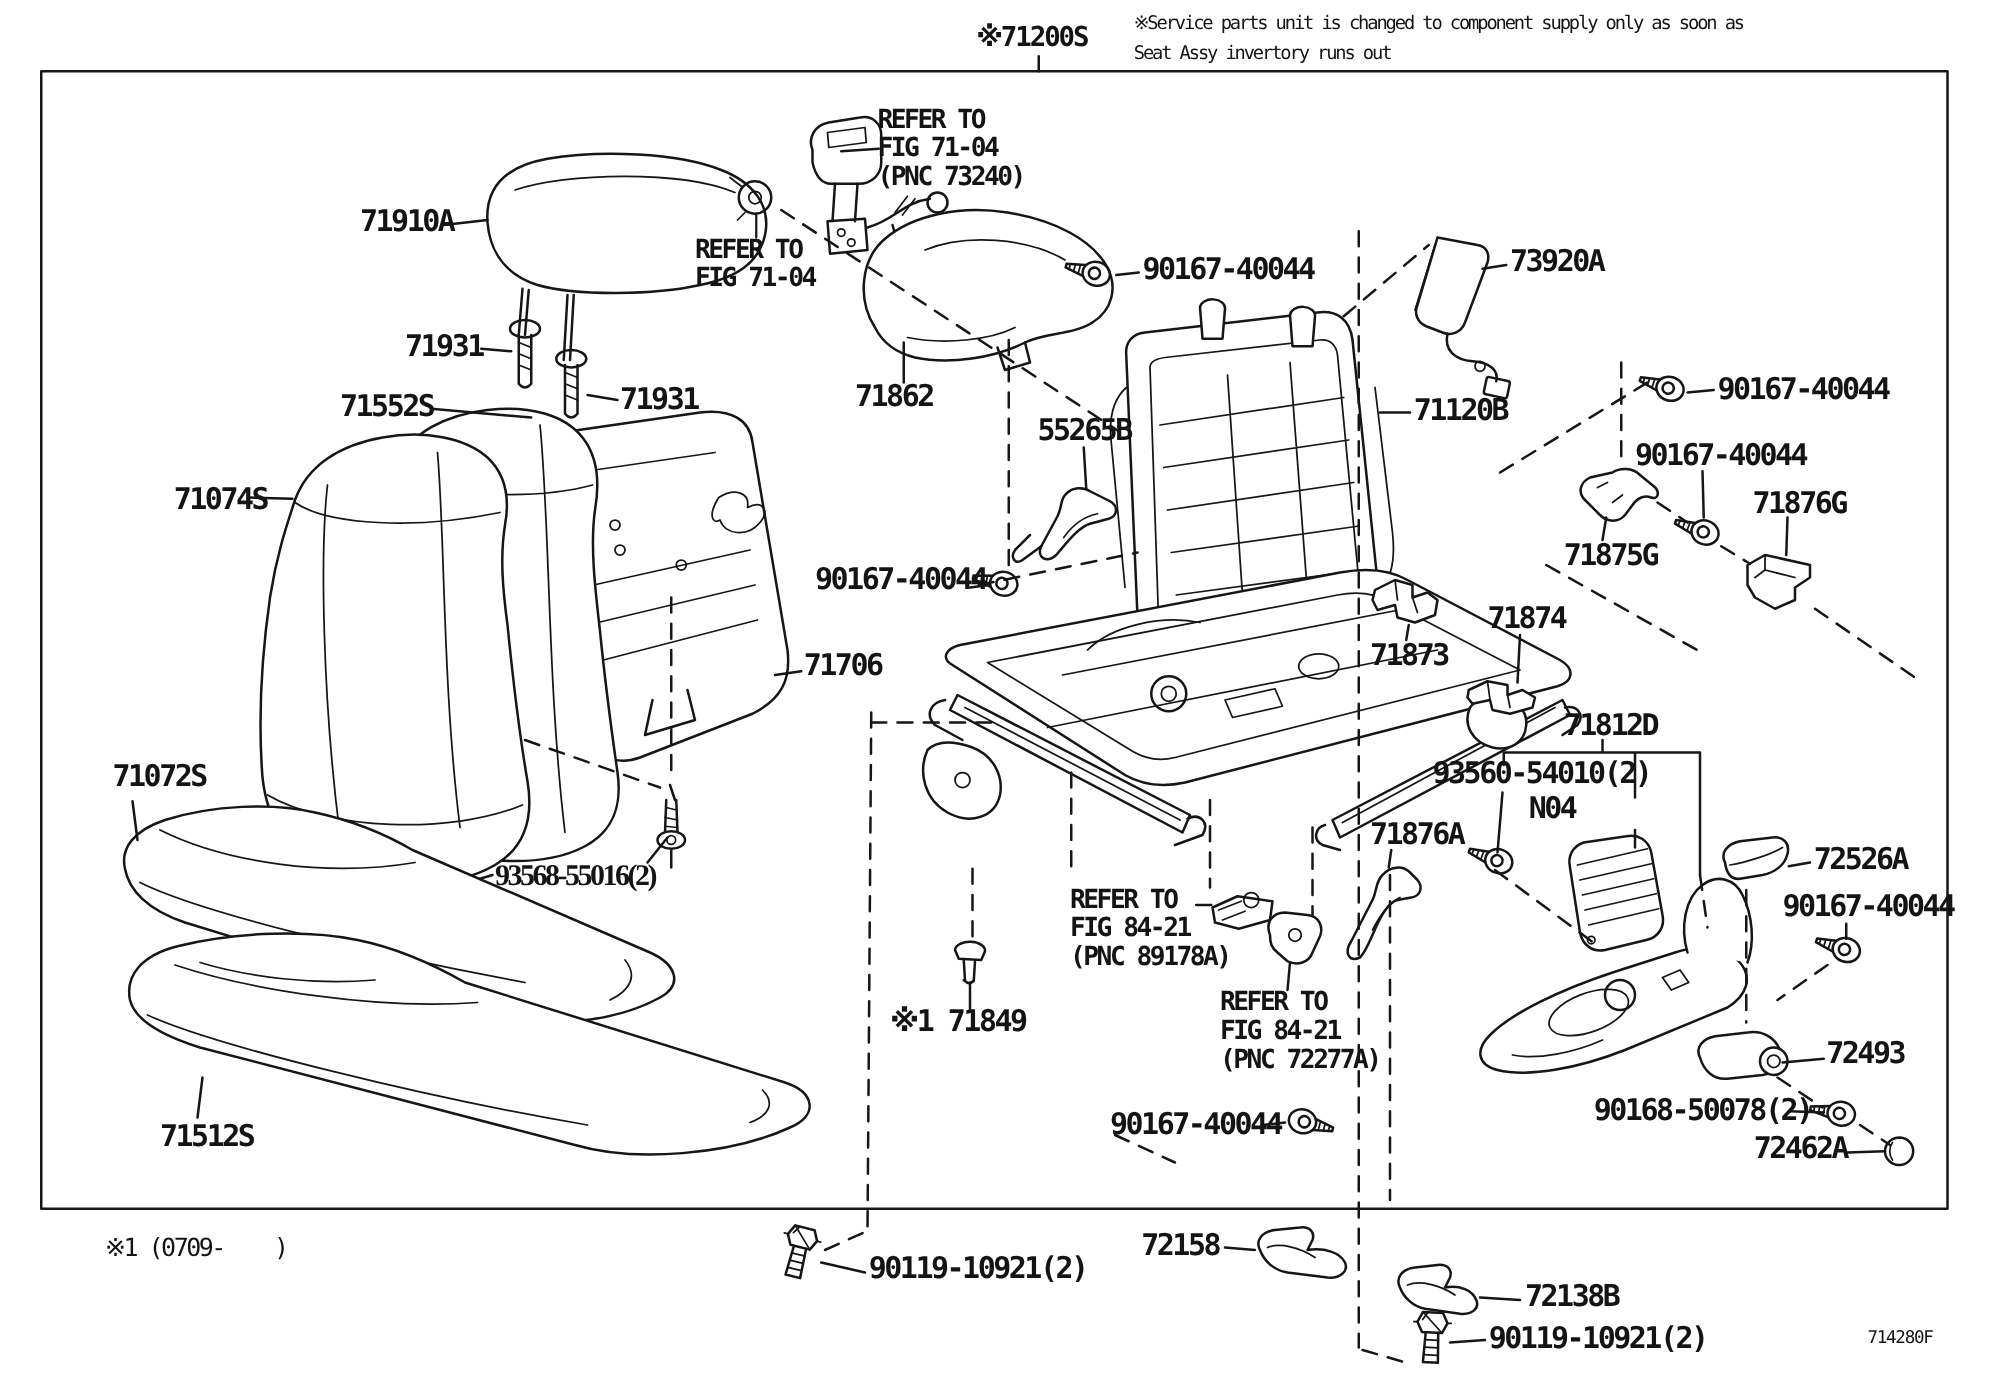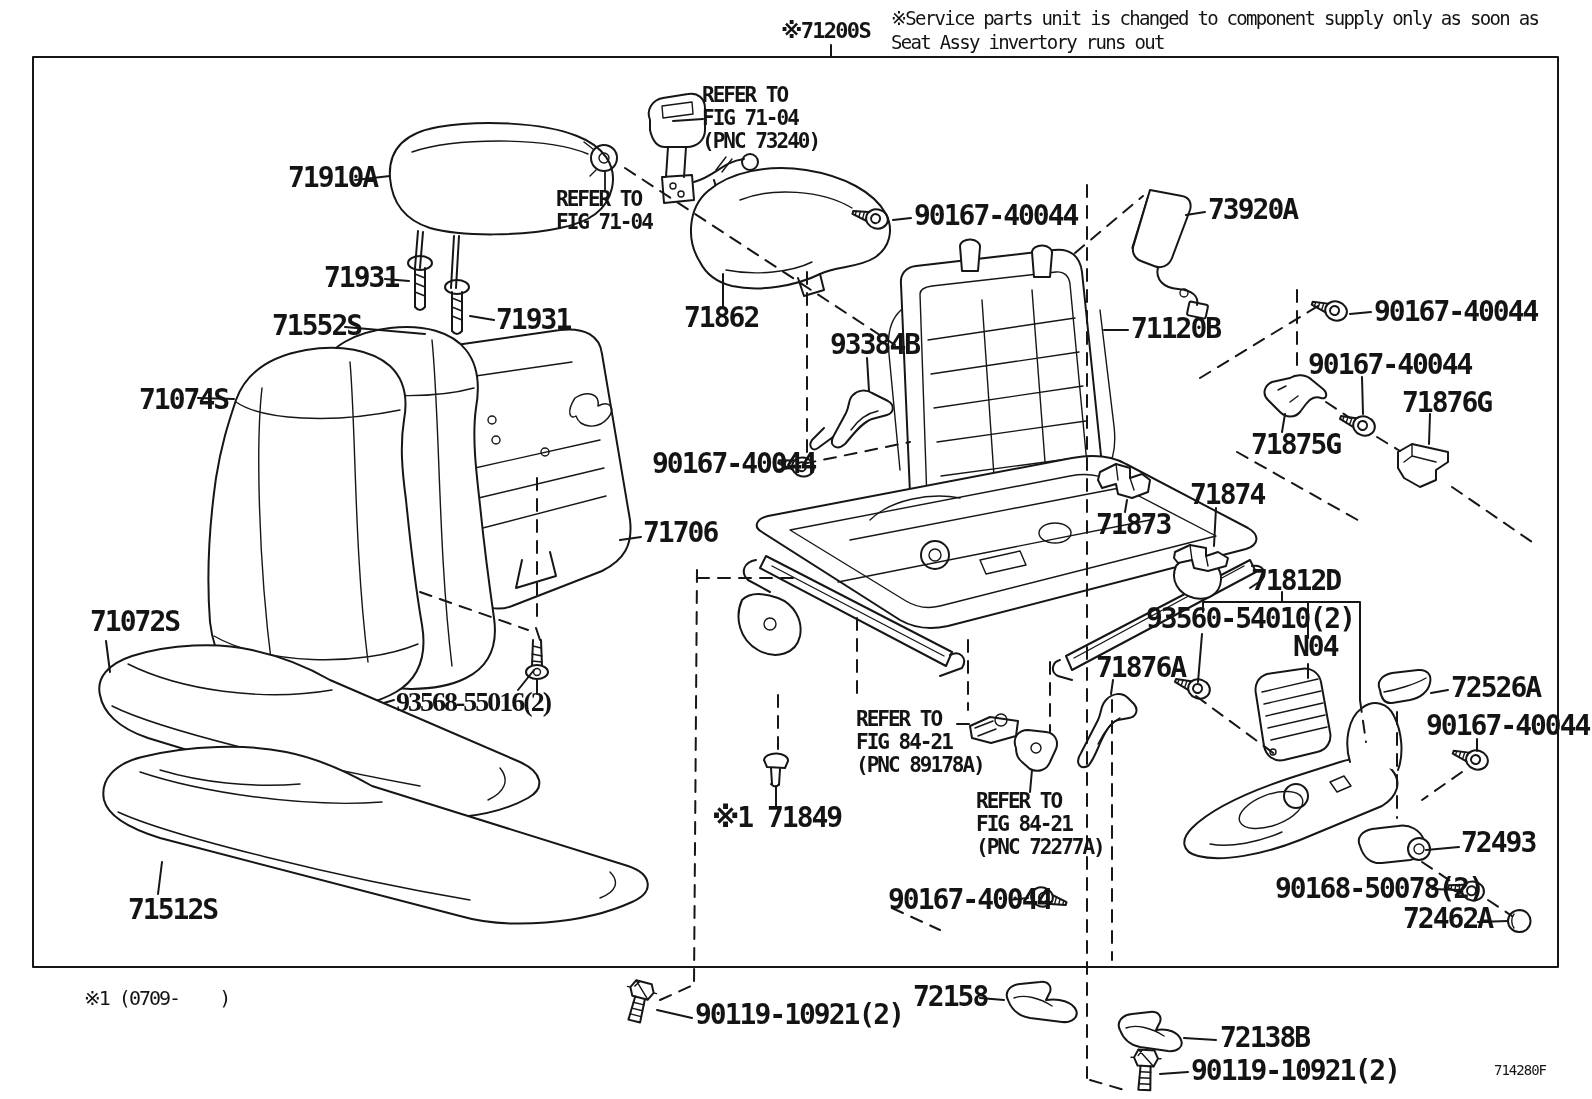--- a/index.html
+++ b/index.html
@@ -5,27 +5,27 @@
   html,body{margin:0;padding:0;background:#fff;}
   .stage{position:relative;width:1592px;height:1099px;background:#ffffff;overflow:hidden;
          font-family:"DejaVu Sans Mono","DejaVu Sans",monospace;color:#141414;}
   .art{position:absolute;left:0;top:0;}
   .art path,.art line,.art ellipse,.art circle,.art rect,.art polyline{
       fill:none;stroke:#161616;stroke-width:2;stroke-linejoin:round;stroke-linecap:round;}
   .art .fw{fill:#ffffff;}
   .art .thin{stroke-width:1.4;}
   .art .dash{stroke-dasharray:12 9;stroke-width:1.9;}
   .art .ldr{stroke-width:1.8;}
-  .lbl{position:absolute;font-weight:bold;font-size:28px;letter-spacing:-2px;
+  .lbl{position:absolute;font-weight:bold;font-size:24px;letter-spacing:-2px;
        white-space:pre;line-height:23px;}
   .refblock{position:absolute;font-weight:bold;font-size:21px;letter-spacing:-2px;
        white-space:pre;line-height:23px;}
   .refblock span{display:block;}
   .callout{position:absolute;font-weight:bold;font-size:22px;letter-spacing:-1.7px;white-space:pre;}
-  .service-note{position:absolute;font-size:19px;letter-spacing:-1.7px;line-height:24px;white-space:pre;}
+  .service-note{position:absolute;font-size:15px;letter-spacing:-1.7px;line-height:24px;white-space:pre;margin-left:16px;}
   .foot-note{position:absolute;font-size:20px;letter-spacing:-2px;white-space:pre;}
   .fig-code{position:absolute;font-size:14px;letter-spacing:-1px;white-space:pre;}
 </style>
 </head>
 <body>
 
 <div class="stage">
 
 <svg class="art" width="1592" height="1099" viewBox="0 0 1592 1099">
   <defs>
@@ -329,31 +329,31 @@
 <div class="lbl" style="left:90px;top:610px;">71072S</div>
 <div class="lbl" style="left:128px;top:898px;">71512S</div>
 <div class="lbl" style="left:396px;top:690px;font-family:Liberation Serif, serif;">93568-55016(2)</div>
 <div class="lbl" style="left:914px;top:204px;">90167-40044</div>
 <div class="lbl" style="left:652px;top:452px;">90167-40044</div>
 <div class="lbl" style="left:1374px;top:300px;">90167-40044</div>
 <div class="lbl" style="left:1308px;top:353px;">90167-40044</div>
 <div class="lbl" style="left:1426px;top:714px;">90167-40044</div>
 <div class="lbl" style="left:888px;top:888px;">90167-40044</div>
 <div class="lbl" style="left:684px;top:306px;">71862</div>
-<div class="lbl" style="left:830px;top:333px;">93384B</div>
+<div class="lbl" style="left:830px;top:333px;">55265B</div>
 <div class="lbl" style="left:1131px;top:317px;">71120B</div>
 <div class="lbl" style="left:1208px;top:198px;">73920A</div>
 <div class="lbl" style="left:1251px;top:433px;">71875G</div>
 <div class="lbl" style="left:1402px;top:391px;">71876G</div>
 <div class="lbl" style="left:643px;top:521px;">71706</div>
 <div class="lbl" style="left:1096px;top:513px;">71873</div>
 <div class="lbl" style="left:1190px;top:483px;">71874</div>
 <div class="lbl" style="left:1251px;top:569px;">71812D</div>
 <div class="lbl" style="left:1146px;top:607px;">93560-54010(2)</div>
-<div class="lbl" style="left:1293px;top:635px;">N04</div>
+<div class="lbl" style="left:1223px;top:635px;">N04</div>
 <div class="lbl" style="left:1096px;top:656px;">71876A</div>
 <div class="lbl" style="left:1451px;top:676px;">72526A</div>
 <div class="lbl" style="left:712px;top:806px;">※1 71849</div>
 <div class="lbl" style="left:1461px;top:831px;">72493</div>
 <div class="lbl" style="left:1275px;top:877px;">90168-50078(2)</div>
 <div class="lbl" style="left:1403px;top:907px;">72462A</div>
 <div class="lbl" style="left:913px;top:985px;">72158</div>
 <div class="lbl" style="left:695px;top:1003px;">90119-10921(2)</div>
 <div class="lbl" style="left:1220px;top:1026px;">72138B</div>
 <div class="lbl" style="left:1191px;top:1059px;">90119-10921(2)</div>

